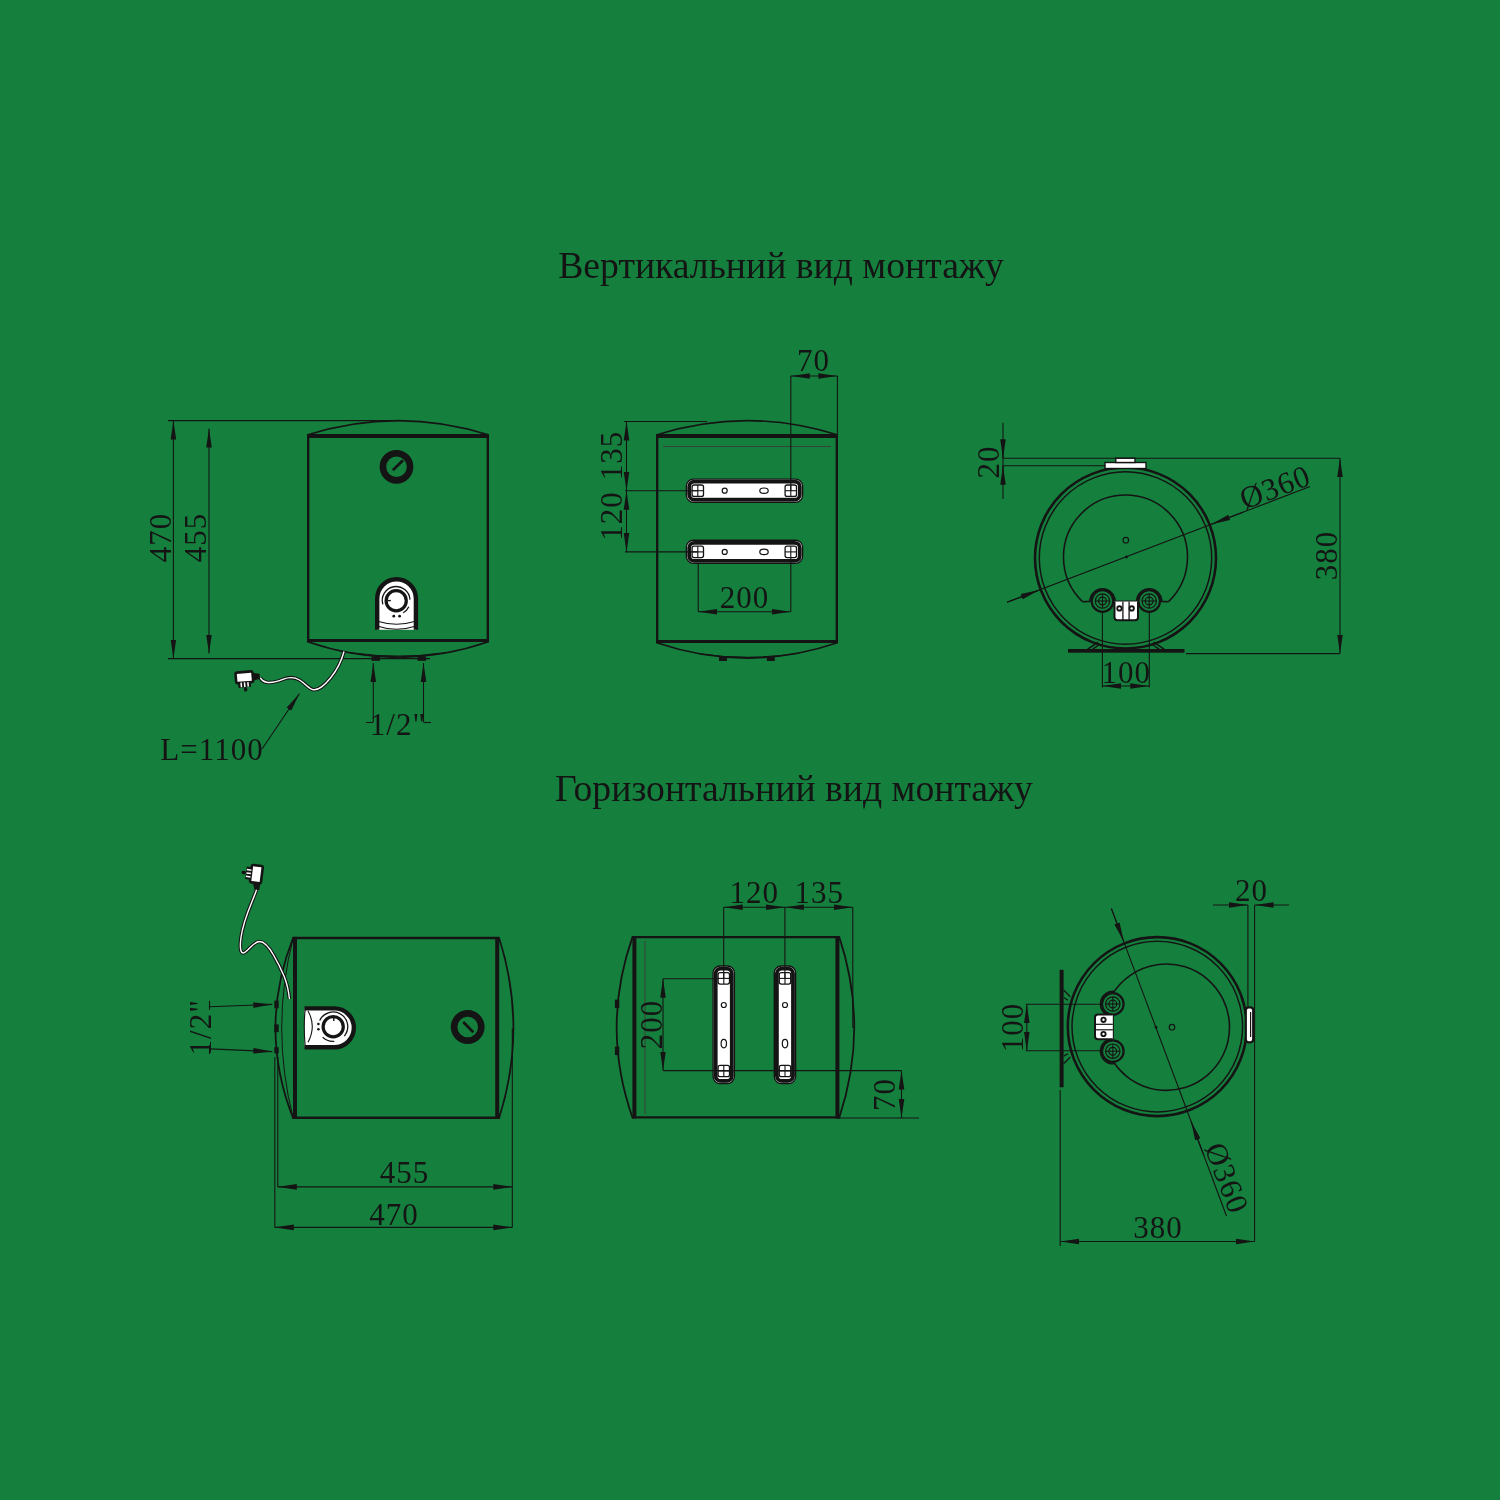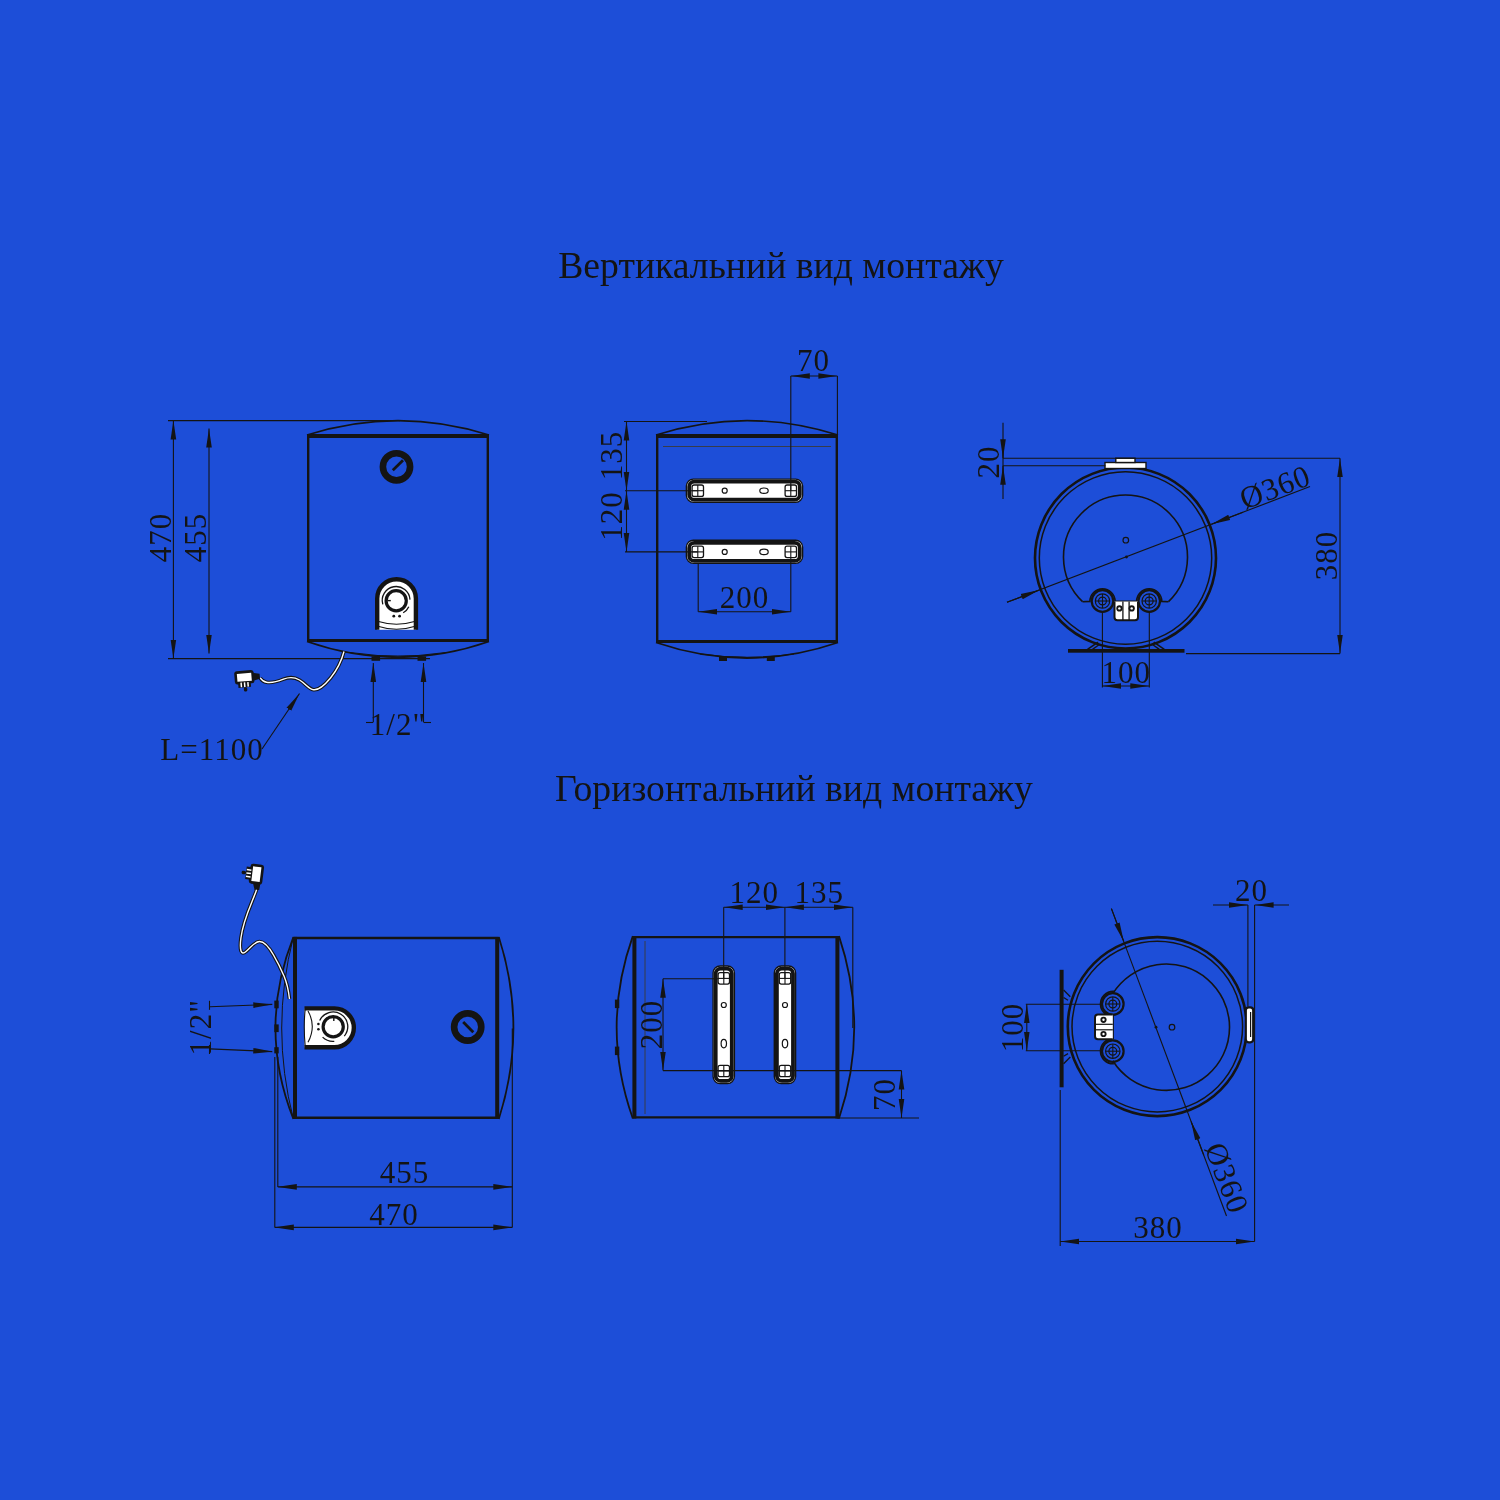--- a/index.html
+++ b/index.html
@@ -1,16 +1,16 @@
 <!DOCTYPE html>
 <html><head>
 <meta charset="utf-8">
 <style>
   html,body{margin:0;padding:0;background:#fff;}
-  .wrap{width:1500px;height:1500px;position:relative;background:#1d4ed8;overflow:hidden;}
+  .wrap{width:1500px;height:1500px;position:relative;background:#15803d;overflow:hidden;}
   text{font-family:"Liberation Serif", serif; fill:#141414;}
   .d{font-size:31px;letter-spacing:1px;}
   .t{font-size:37.7px;}
 </style>
 </head>
 <body>
 <div class="wrap">
 <svg width="1500" height="1500" viewBox="0 0 1500 1500">
 <defs>
   <marker id="ar" viewBox="0 0 19 7" refX="19" refY="3.5" markerWidth="19" markerHeight="7" markerUnits="userSpaceOnUse" orient="auto-start-reverse">

